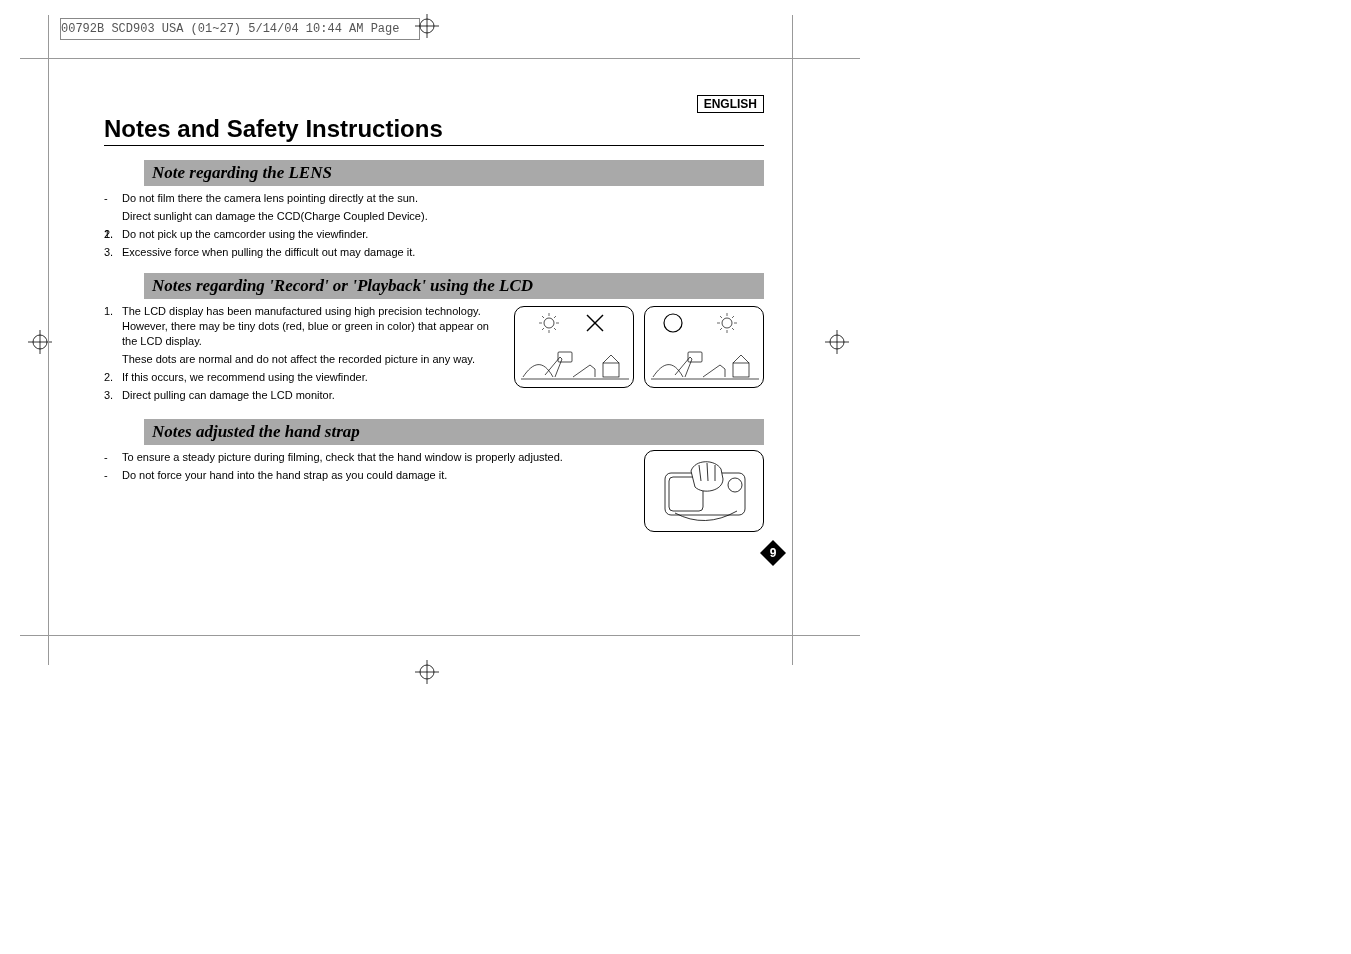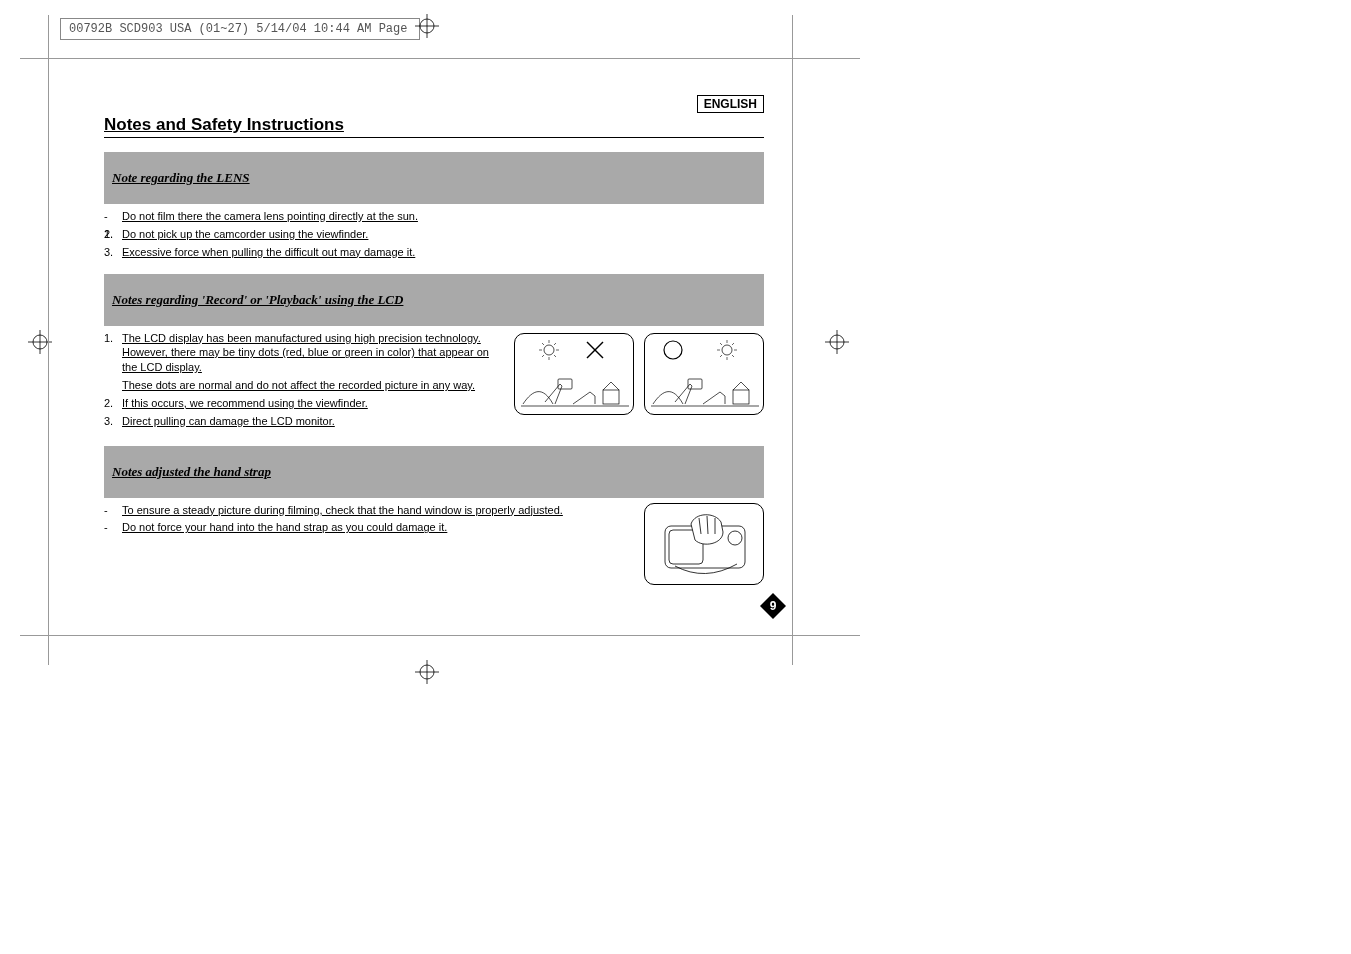--- a/index.html
+++ b/index.html
@@ -13,21 +13,21 @@
     }
     .header-bar {
       position: absolute;
       top: 18px;
       left: 60px;
       width: 360px;
       height: 22px;
       border: 1px solid #888;
       font-family: "Courier New", monospace;
       font-size: 12px;
-      padding: 3px 8px;
+      padding: 3px 0;
       color: #555;
     }
     .crop-mark {
       position: absolute;
       width: 24px;
       height: 24px;
     }
     .crop-mark svg { width: 100%; height: 100%; }
     .crop-top { top: 14px; left: 415px; }
     .crop-left { top: 330px; left: 28px; }
@@ -36,47 +36,47 @@
     .trim-line-top { position: absolute; top: 58px; left: 20px; width: 840px; border-top: 1px solid #999; }
     .trim-line-left { position: absolute; top: 15px; left: 48px; height: 650px; border-left: 1px solid #999; }
     .trim-line-bottom { position: absolute; top: 635px; left: 20px; width: 840px; border-top: 1px solid #999; }
     .trim-line-v2 { position: absolute; top: 15px; left: 792px; height: 650px; border-left: 1px solid #999; }
 
     .page {
       position: absolute;
       top: 95px;
       left: 104px;
       width: 660px;
-      text-decoration: underline;
     }
     .lang-box {
       float: right;
       border: 1.5px solid #000;
       font-size: 12px;
       font-weight: bold;
       padding: 1px 6px;
       margin-bottom: 2px;
     }
     .main-title {
       clear: both;
-      font-size: 17px;
+      font-size: 24px;
       font-weight: bold;
       padding-bottom: 2px;
       border-bottom: 1px solid #000;
       margin-bottom: 8px;
     }
     .section-bar {
       background: #a9a9a9;
       font-family: Georgia, 'Times New Roman', serif;
       font-style: italic;
       font-weight: bold;
-      font-size: 13px;
-      padding: 18px 8px;
+      font-size: 17px;
+      padding: 3px 8px;
       margin-top: 14px;
       margin-bottom: 5px;
+      margin-left: 40px;
     }
     .body-list {
       font-size: 11px;
       line-height: 1.35;
       padding-left: 18px;
       list-style: none;
     }
     .body-list > li {
       position: relative;
       margin-bottom: 3px;
@@ -172,20 +172,21 @@
 <div class="trim-line-bottom"></div>
 <div class="trim-line-v2"></div>
 
 <div class="page">
   <div class="lang-box">ENGLISH</div>
   <h1 class="main-title">Notes and Safety Instructions</h1>
 
   <div class="section-bar">Note regarding the LENS</div>
   <ul class="body-list">
     <li><span class="marker">-</span><span>Do not film there the camera lens pointing directly at the sun.</span></li>
+    <li><span class="marker"></span><span>Direct sunlight can damage the CCD(Charge Coupled Device).</span></li>
   </ul>
 
   <ul class="body-list">
     <li><span class="marker">1.</span></li>
     <li><span class="marker">2.</span><span>Do not pick up the camcorder using the viewfinder.</span></li>
     <li><span class="marker">3.</span><span>Excessive force when pulling the difficult out may damage it.</span></li>
   </ul>
 
   <div class="section-bar">Notes regarding 'Record' or 'Playback' using the LCD</div>
   <div class="lcd-row">

